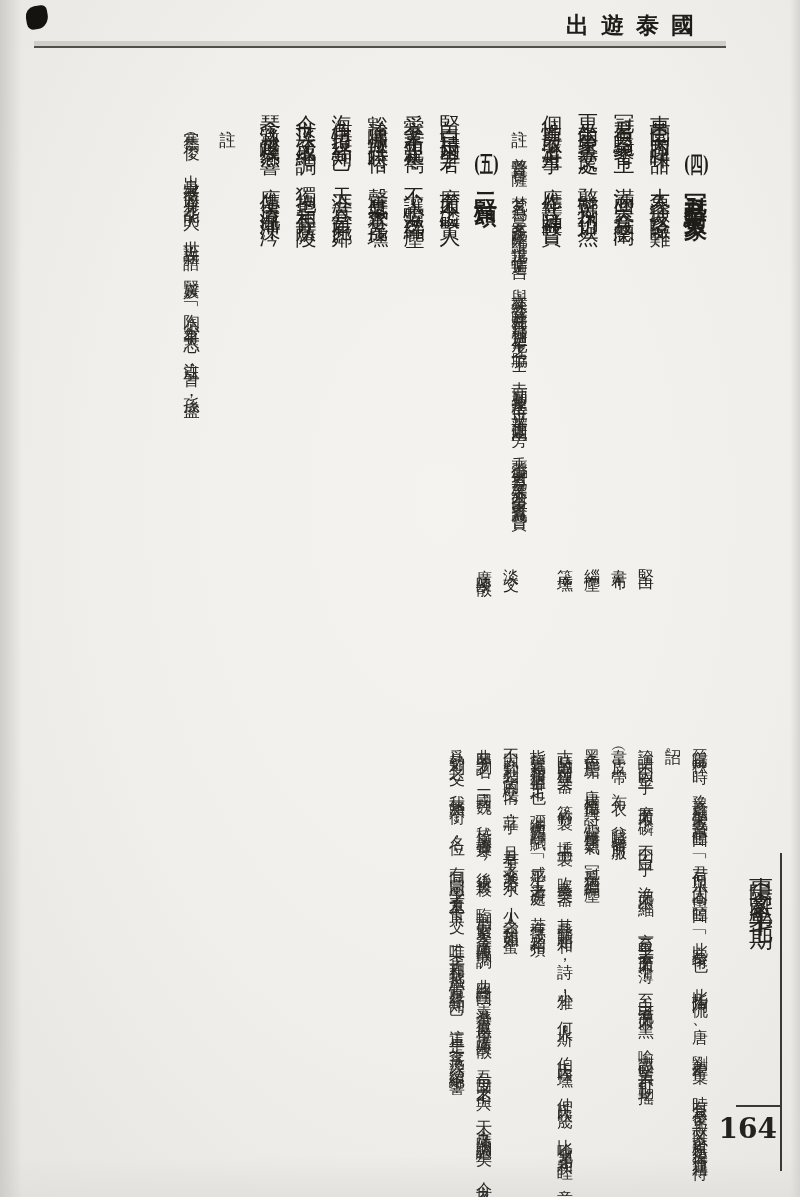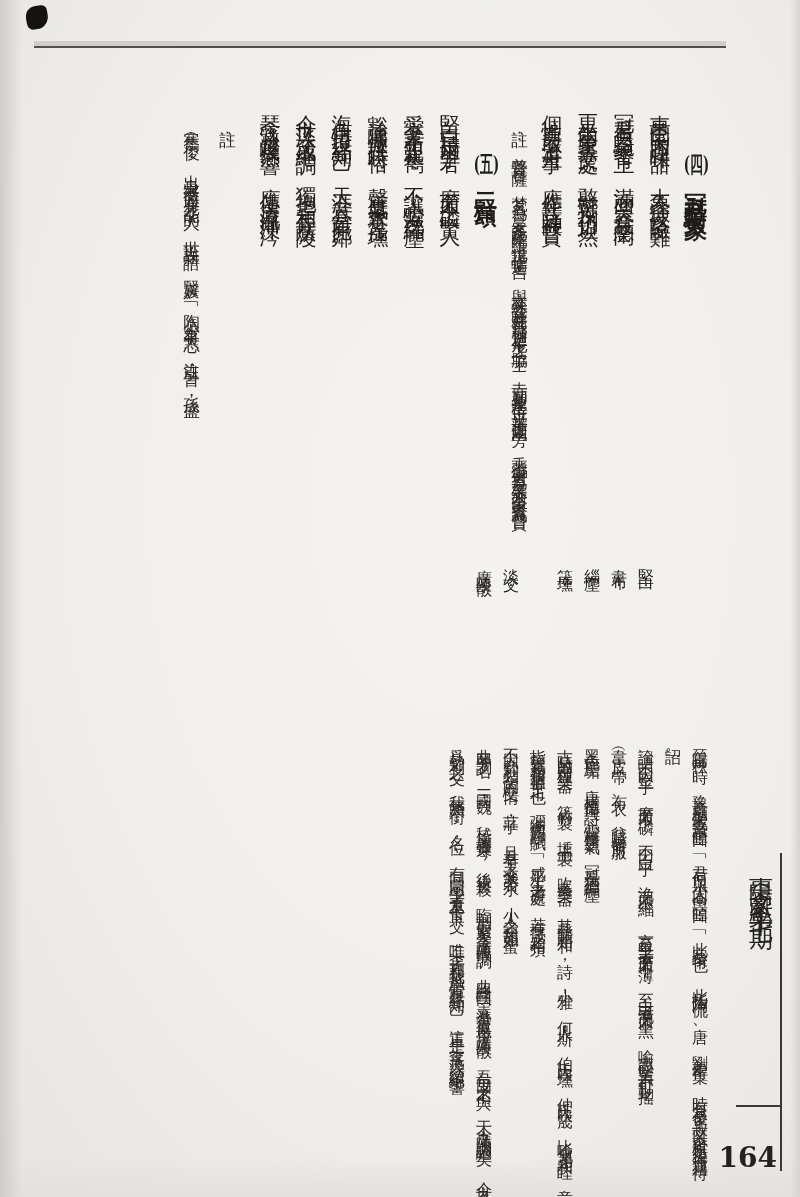--- a/index.html
+++ b/index.html
@@ -37,29 +37,30 @@
   .gloss-entry{inline-size:450px;padding-inline-start:90px;text-indent:-90px;
     font-size:16px;line-height:27px;letter-spacing:5px;margin-left:3px;margin-right:3px;color:#2b2823;}
   .gloss-entry.cont{text-indent:0;}
   .gloss-term{display:inline-block;inline-size:90px;letter-spacing:6.5px;color:#1f1d18;}
   
   .journal-vrule{position:absolute;right:18px;top:853px;width:2px;height:318px;background:#3b3935;}
   .journal-name{position:absolute;right:23px;top:858px;height:260px;writing-mode:vertical-rl;
     font-size:24px;letter-spacing:7px;color:#24221e;white-space:nowrap;}
   .journal-hrule{position:absolute;right:18px;top:1105px;width:46px;height:2px;background:#3b3935;}
   .page-number{position:absolute;right:23px;top:1112px;font-size:28px;font-weight:600;
-    font-family:"DejaVu Serif", serif;color:#24221e;margin-top:29px;}
+    font-family:"DejaVu Serif", serif;color:#24221e;}
 </style>
 </head>
 <body>
 
 <div class="page">
 
   <div class="corner-mark"></div>
 
+  <div class="header-title">出遊泰國</div>
   <div class="header-rule"></div>
 
   <div class="vblock top-block">
 
     <p class="section-title"><span class="tcy">(四)</span><span>冠君騎大象</span></p>
 
     <div class="poem">
       <p>東芭園内趣味甜，大象演技多險難。</p>
       <p>冠君勇騎象背上，滿面笑容意悠閑。</p>
       <p>更坐兩象鼻交處，憨態可掬仍坦然。</p>

